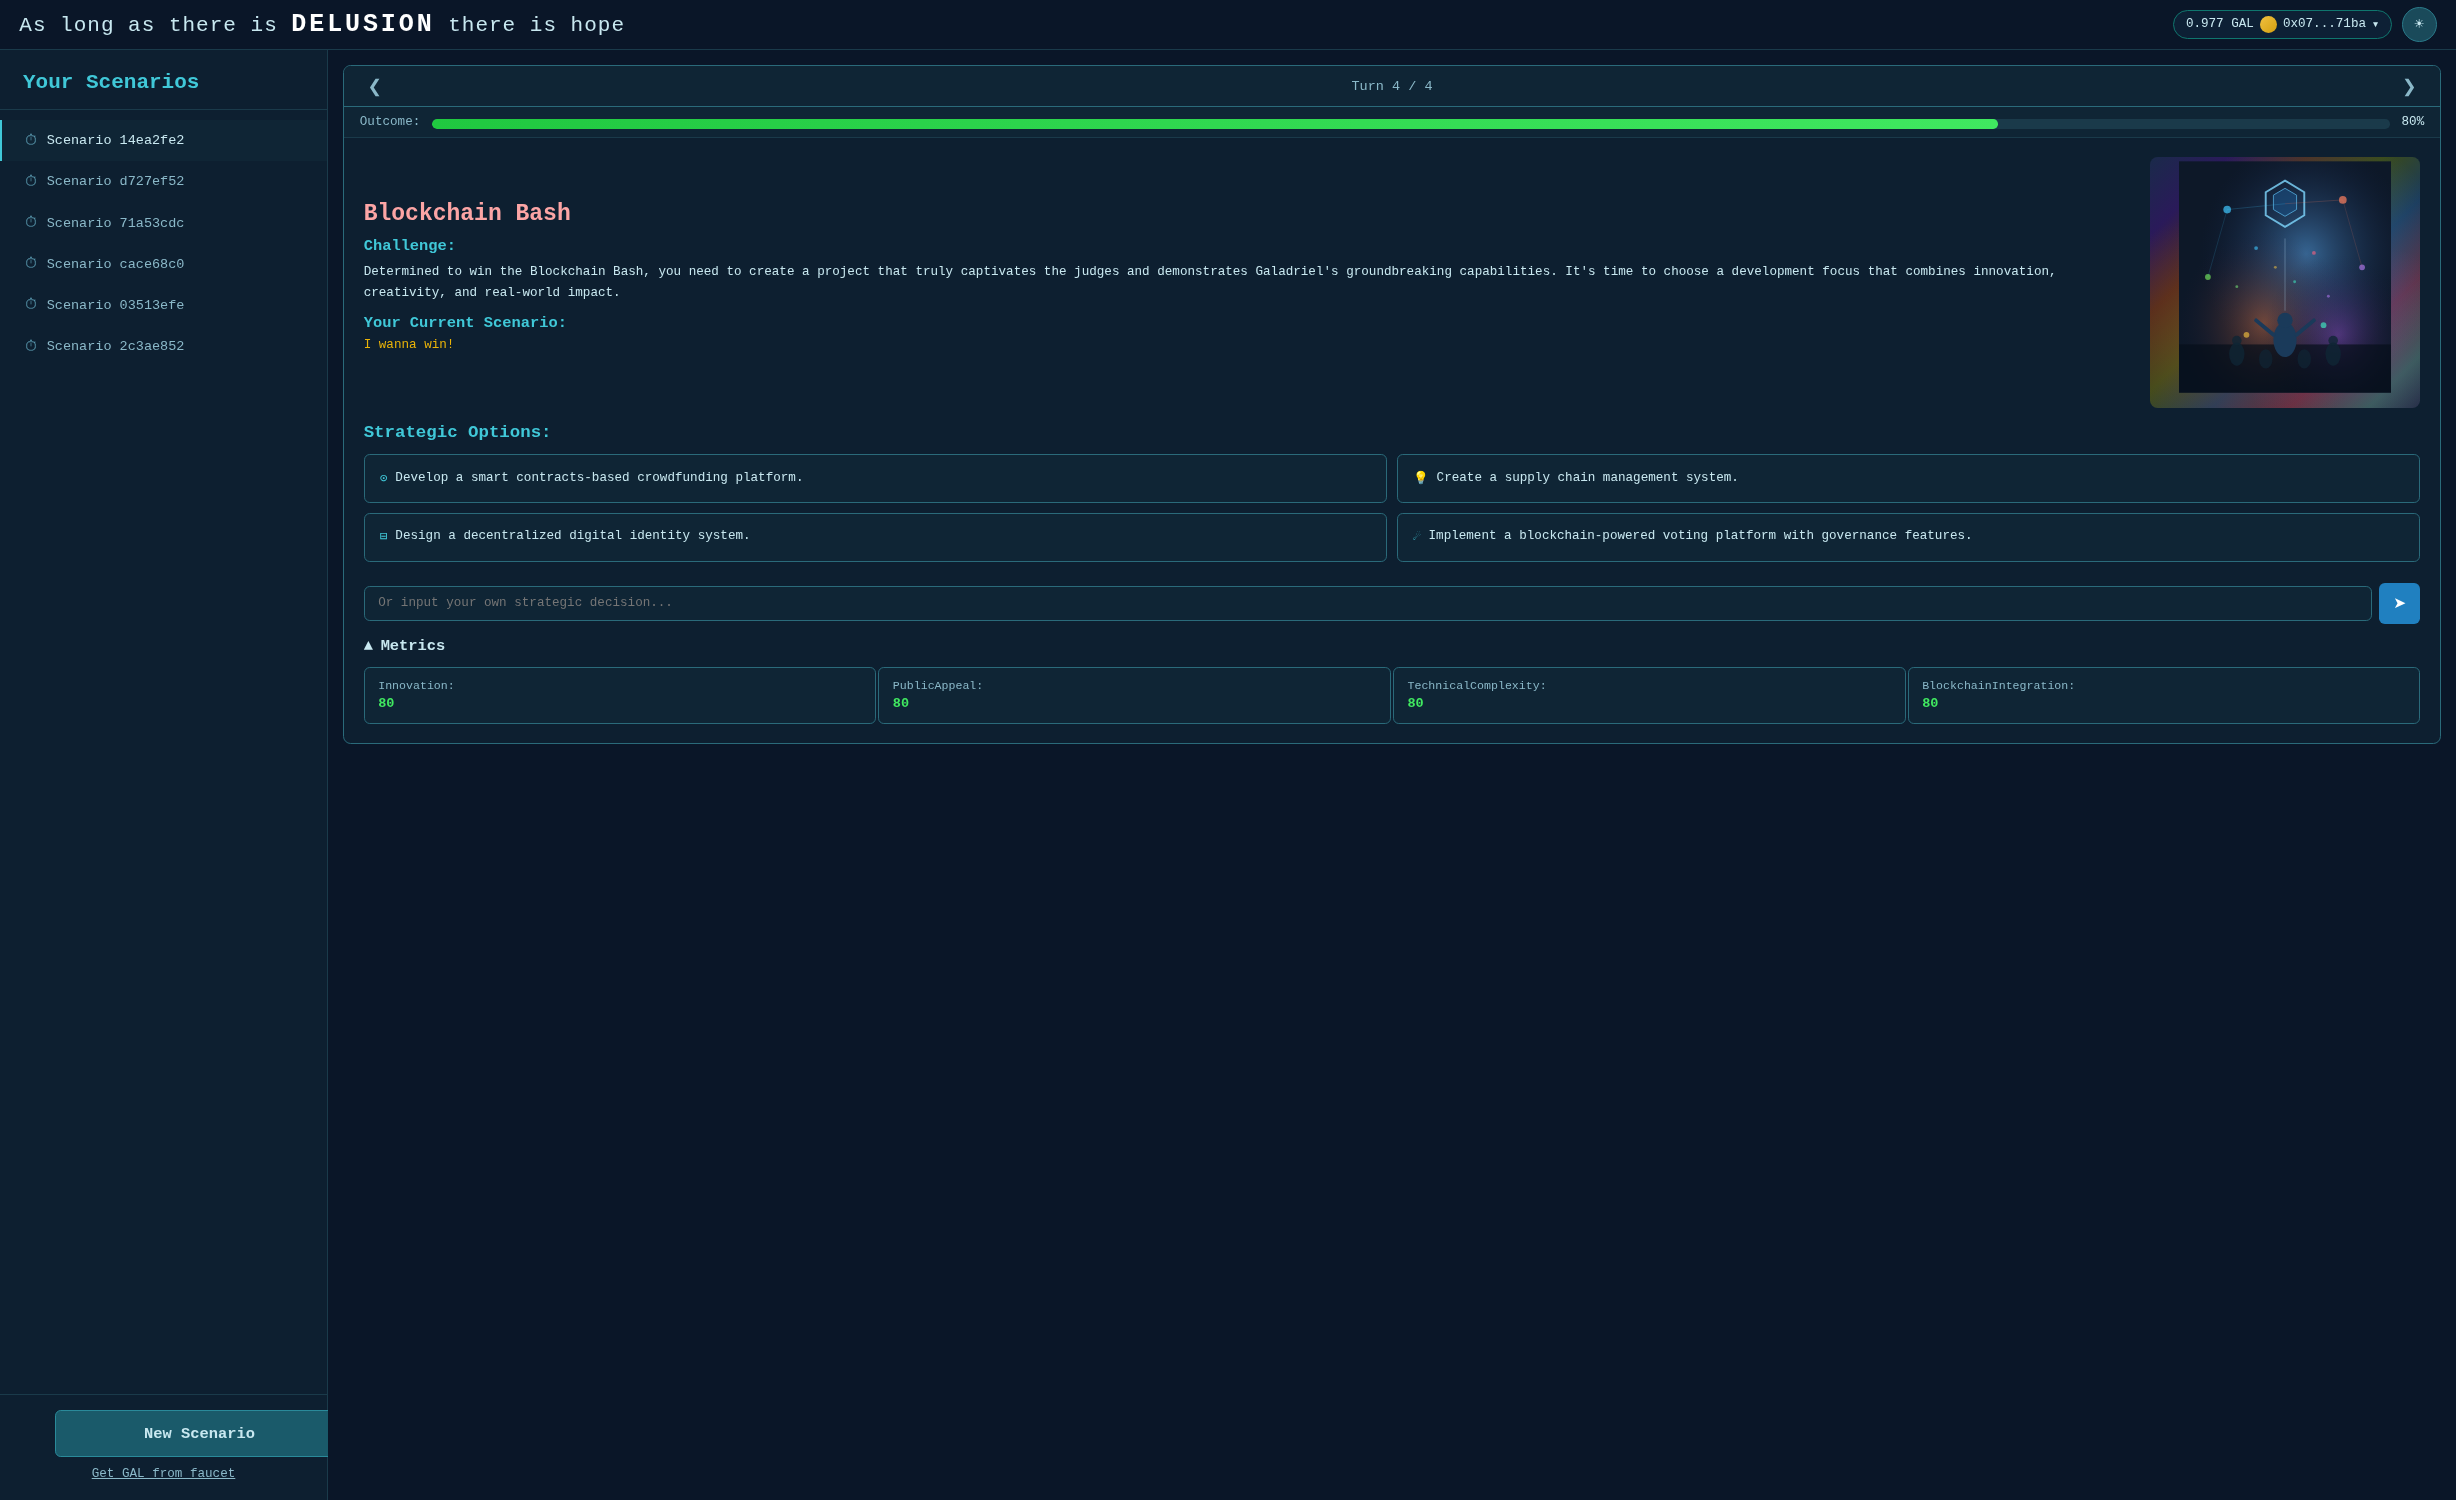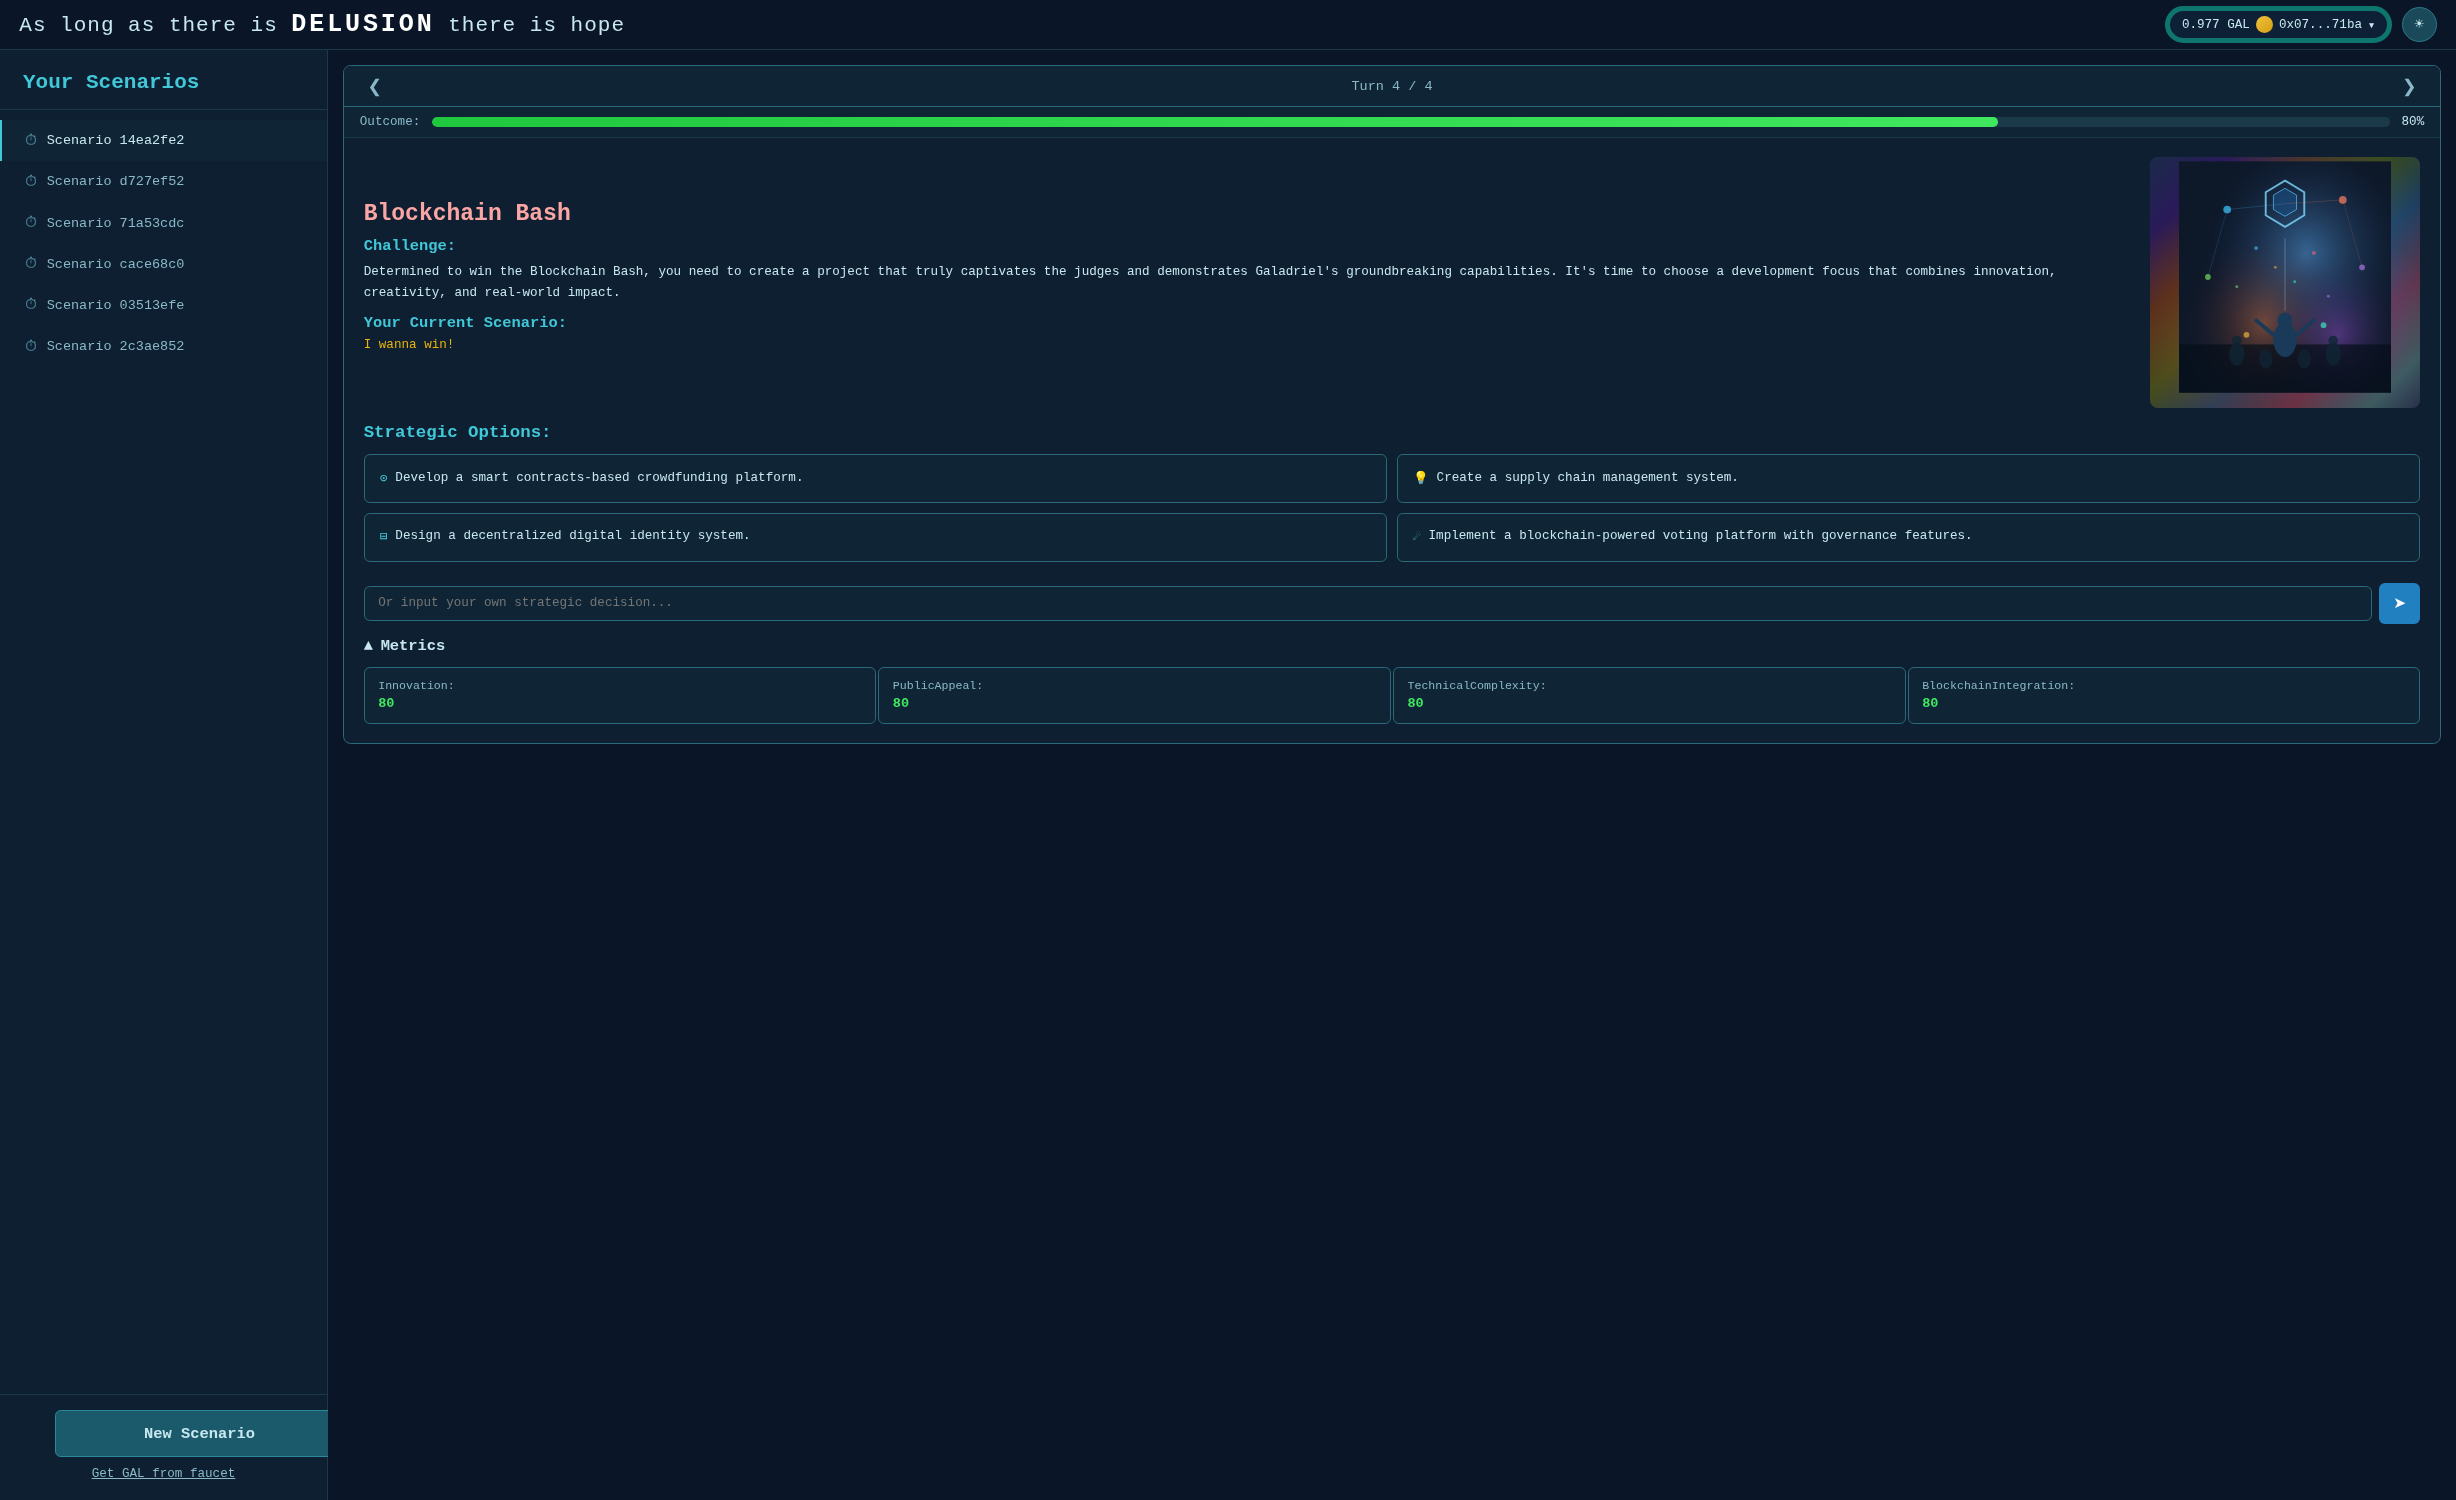--- a/index.html
+++ b/index.html
@@ -35,21 +35,21 @@
       font-weight: 900;
       letter-spacing: 2.9px;
     }
     .top-bar-right {
       display: flex;
       align-items: center;
       gap: 9.7px;
     }
     .wallet-badge {
       background-color: #0d2035;
-      border: 5px solid #0f766e;
+      border: 1px solid #0f766e;
       border-radius: 19.3px;
       padding: 4.8px 11.6px;
       font-size: 12.6px;
       color: #c8e8f0;
       display: flex;
       align-items: center;
       gap: 5.8px;
       cursor: pointer;
       justify-content: flex-end;
     }
@@ -188,21 +188,21 @@
     .turn-nav-label {
       flex: 1;
       text-align: center;
       color: #8ab8c8;
       font-size: 13.5px;
     }
 
     
     .outcome-row {
       display: flex;
-      align-items: center;
+      align-items: flex-end;
       padding: 7.7px 15.4px;
       gap: 11.6px;
       background-color: #0f2535;
       border-bottom: 1px solid #1a3a4a;
     }
     .outcome-label {
       color: #8ab8c8;
       font-size: 12.6px;
       white-space: nowrap;
     }

